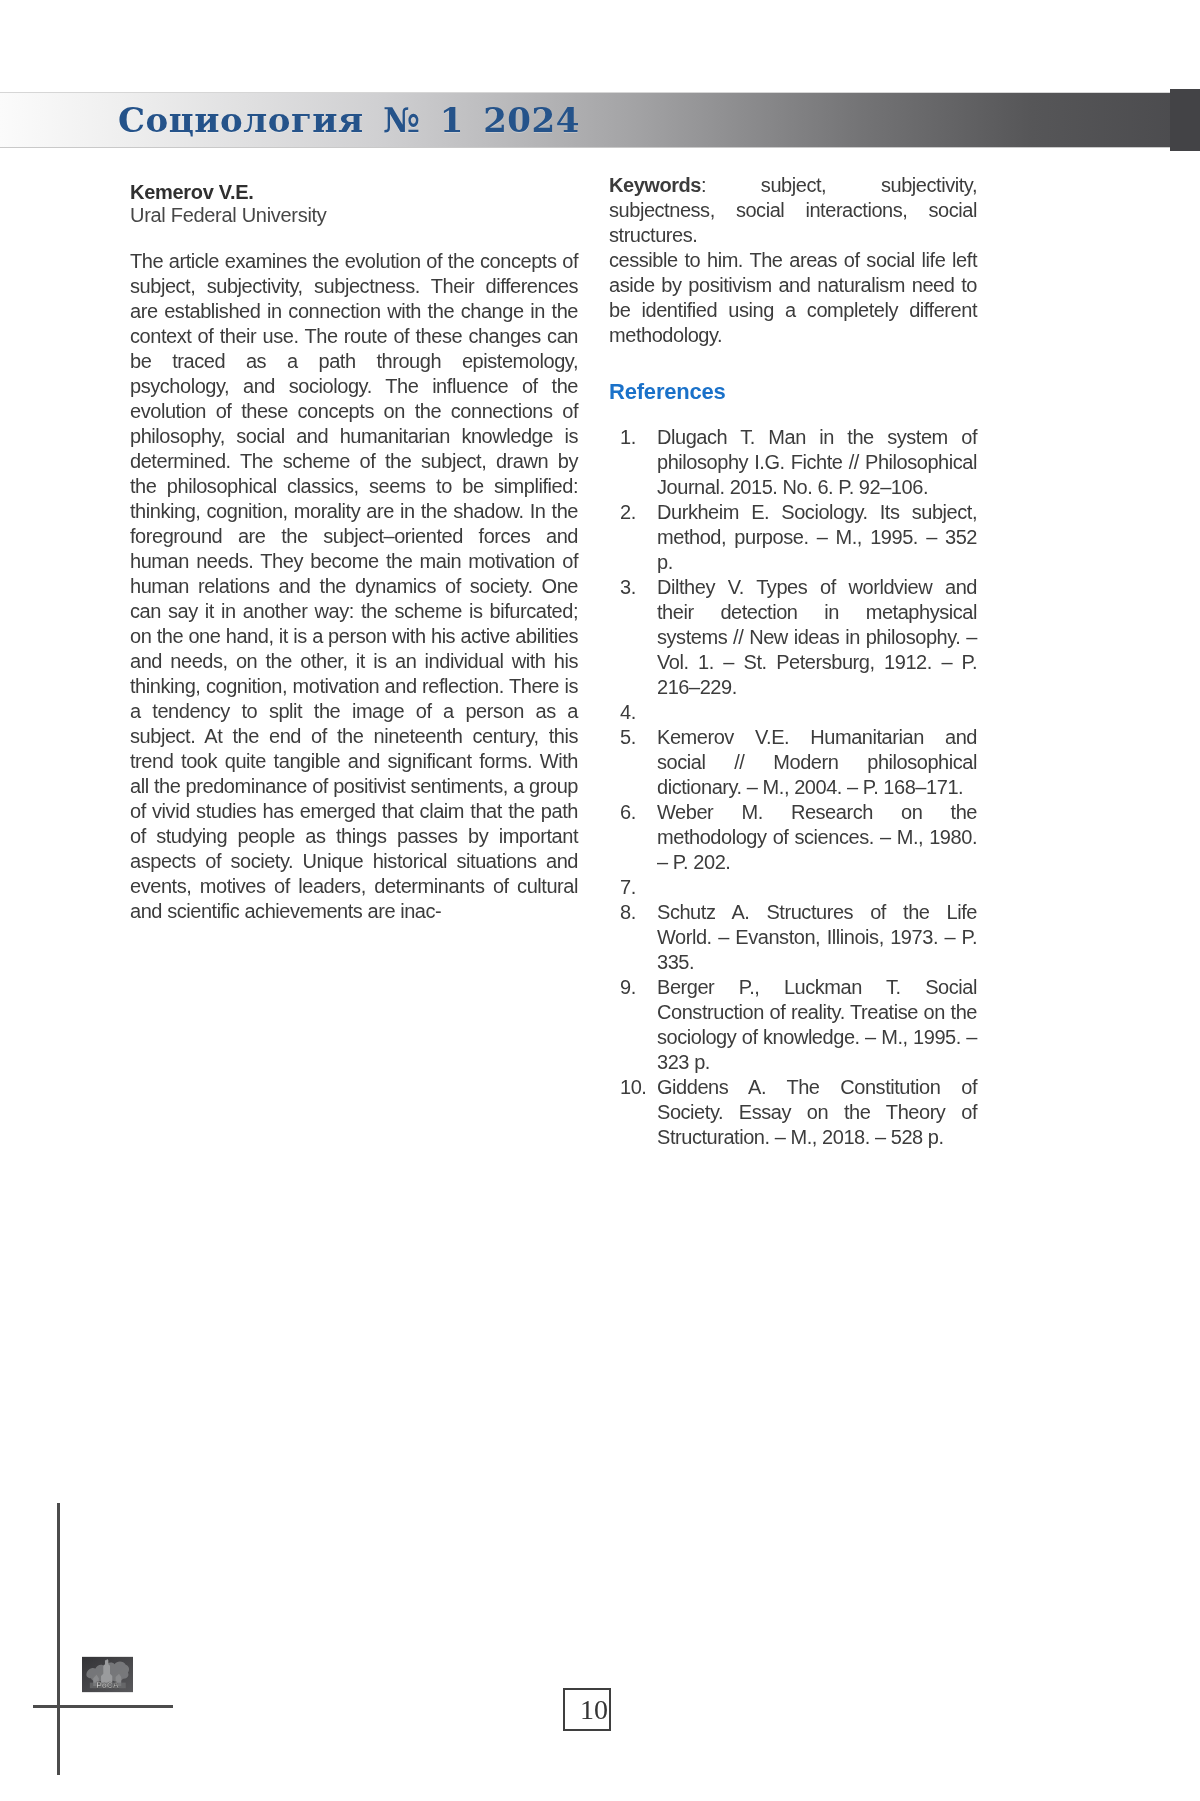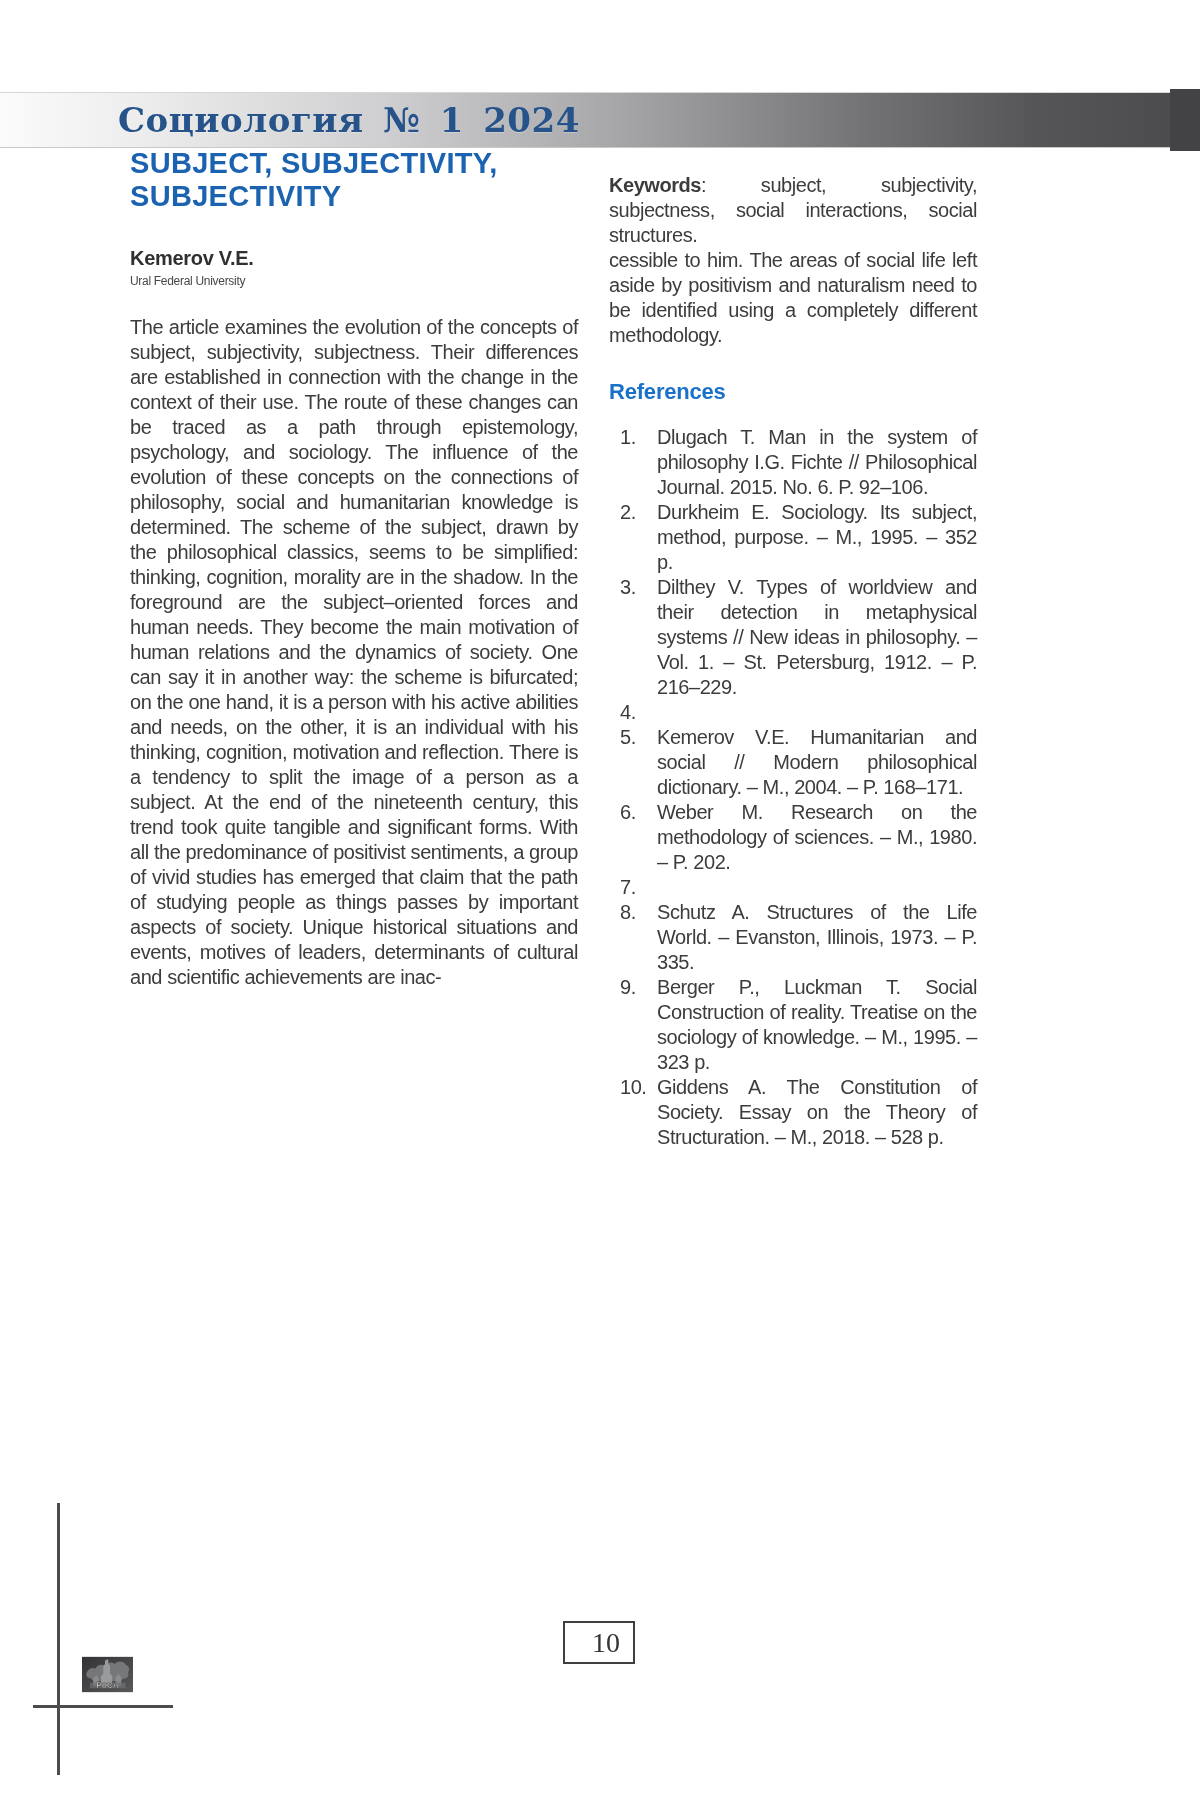--- a/index.html
+++ b/index.html
@@ -49,21 +49,21 @@
     color:var(--title-blue);
     font-size:29px;line-height:33px;font-weight:bold;
     letter-spacing:0.3px;
   }
   .byline{margin-top:34px;}
   .author{
     font-size:20px;line-height:23px;font-weight:bold;
     letter-spacing:-0.3px;color:#303030;
   }
   .affil{
-    font-size:12px;line-height:23px;
+    font-size:20px;line-height:23px;
     letter-spacing:-0.3px;color:#474747;
   }
   .abstract{
     margin-top:22px;
     font-size:20px;line-height:25px;
     letter-spacing:-0.45px;
     text-align:justify;
   }
   .para{
     font-size:20px;line-height:25px;letter-spacing:-0.45px;
@@ -86,21 +86,21 @@
   }
   .ref-num{
     flex:0 0 37px;text-align:left;
   }
   .ref-text{
     flex:1 1 auto;text-align:justify;
   }
 
   
   .page-num-box{
-    position:absolute;left:563px;top:1621px;width:72px;height:43px;
+    position:absolute;left:563px;top:1688px;width:48px;height:43px;
     border:2px solid #3f3f3f;background:#ffffff;
     display:flex;align-items:center;justify-content:center;
     padding-left:14px;
   }
   .page-num{
     font-family:"Liberation Serif","DejaVu Serif",serif;
     font-size:28px;color:#343434;
   }
   .crop-v{
     position:absolute;left:57px;top:1503px;width:3px;height:272px;
@@ -116,24 +116,20 @@
   .logo svg{display:block;width:100%;height:100%;}
 </style>
 </head>
 <body>
 
 <div class="band"></div>
 <div class="corner-tab"></div>
 <div class="band-title">Социология № 1 2024</div>
 
 <div class="col-left">
-  <div class="article-title">
-    <div>SUBJECT, SUBJECTIVITY,</div>
-    <div>SUBJECTIVITY</div>
-  </div>
   <div class="byline">
     <div class="author">Kemerov V.E.</div>
     <div class="affil">Ural Federal University</div>
   </div>
   <p class="abstract">The article examines the evolution of the concepts of subject, subjectivity, subjectness. Their differences are established in connection with the change in the context of their use. The route of these changes can be traced as a path through epistemology, psychology, and sociology. The influence of the evolution of these concepts on the connections of philosophy, social and humanitarian knowledge is determined. The scheme of the subject, drawn by the philosophical classics, seems to be simplified: thinking, cognition, morality are in the shadow. In the foreground are the subject–oriented forces and human needs. They become the main motivation of human relations and the dynamics of society. One can say it in another way: the scheme is bifurcated; on the one hand, it is a person with his active abilities and needs, on the other, it is an individual with his thinking, cognition, motivation and reflection. There is a tendency to split the image of a person as a subject. At the end of the nineteenth century, this trend took quite tangible and significant forms. With all the predominance of positivist sentiments, a group of vivid studies has emerged that claim that the path of studying people as things passes by important aspects of society. Unique historical situations and events, motives of leaders, determinants of cultural and scientific achievements are inac-</p>
 </div>
 
 <div class="col-right">
   <p class="para keywords"><span class="kw-label">Keywords</span><span>: subject, subjectivity, subjectness, social interactions, social structures.</span></p>
   <p class="para">cessible to him. The areas of social life left aside by positivism and naturalism need to be identified using a completely different methodology.</p>

